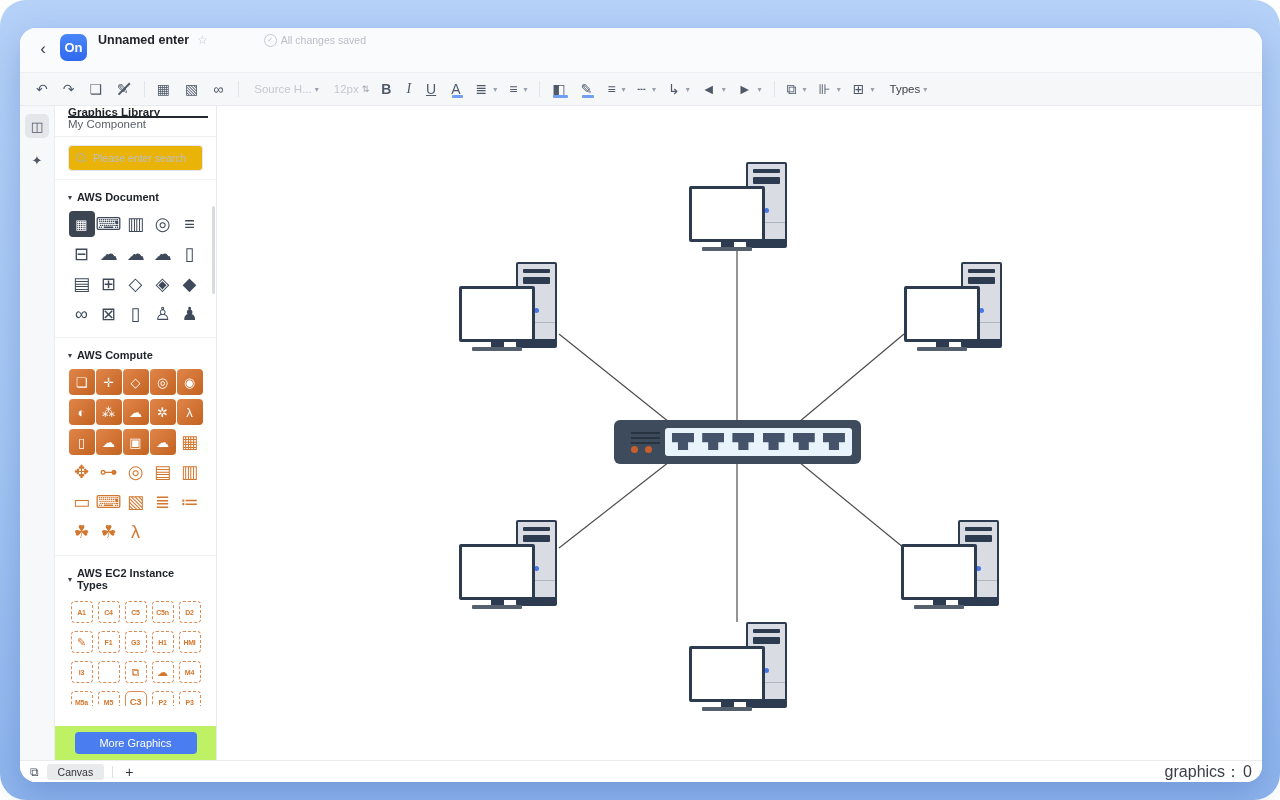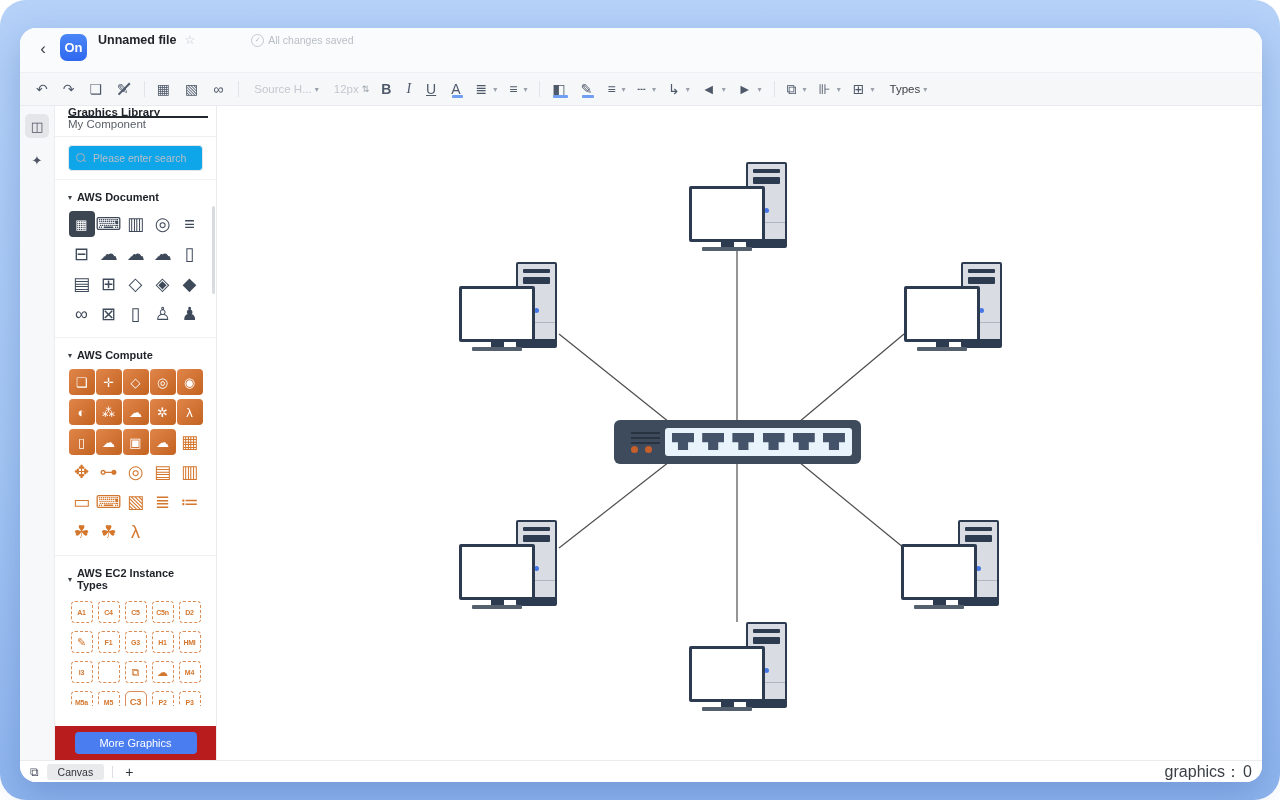--- a/index.html
+++ b/index.html
@@ -42,21 +42,21 @@
   .rail{width:34px;background:#f7f8f9;border-right:1px solid #ebedf0;display:flex;flex-direction:column;align-items:center;padding-top:8px;gap:10px;}
   .rail-btn{width:24px;height:24px;border-radius:5px;display:flex;align-items:center;justify-content:center;font-size:13px;color:#4e5563;cursor:pointer;}
   .rail-btn.active{background:#e4e6ea;}
 
   .panel{width:161px;background:#ffffff;border-right:1px solid #e8eaed;position:relative;}
   .tabs{display:flex;border-bottom:1px solid #eef0f2;height:30px;flex-direction:column;}
   .tab{flex:0 0 auto;padding:0 8px 0 13px;font-size:11.5px;color:#5a6069;display:flex;align-items:center;position:relative;cursor:pointer;white-space:nowrap;}
   .tab.active{color:#1f2329;font-weight:bold;}
   .tab.active::after{content:"";position:absolute;left:13px;right:8px;bottom:0;height:2px;background:#23272e;}
   .searchwrap{padding:8px 13px;border-bottom:1px solid #f0f2f4;}
-  .searchbox{height:24px;border:1px solid #e3e6ea;border-radius:4px;background:#0ea5e9;display:flex;align-items:center;padding:0 7px;gap:5px;}
+  .searchbox{height:24px;border:1px solid #e3e6ea;border-radius:4px;background:#eab308;display:flex;align-items:center;padding:0 7px;gap:5px;}
   .mag{position:relative;width:10px;height:10px;flex:0 0 auto;}
   .mag::before{content:"";position:absolute;left:0;top:0;width:7px;height:7px;border:1.3px solid #aab0ba;border-radius:50%;}
   .mag::after{content:"";position:absolute;left:7px;top:7px;width:3px;height:1.3px;background:#aab0ba;transform:rotate(45deg);}
   .searchbox input{border:0;outline:0;width:100%;font-size:10.5px;color:#444;background:transparent;}
   .searchbox input::placeholder{color:#b9bfc8;}
   .sections{padding:0 13px;height:526px;overflow:hidden;}
   .sec-h{display:flex;align-items:center;gap:5px;margin-top:11px;cursor:pointer;}
   .sec-h .car{font-size:8px;color:#3a3f45;}
   .sec-h .st{font-size:11px;font-weight:bold;color:#1f2329;}
   .grid{display:grid;grid-template-columns:repeat(5,1fr);row-gap:2px;margin:7px 0 9px;}
@@ -68,21 +68,21 @@
   .ic.plain{color:#3e4a5a;font-size:18px;}
   .ic.fill{background:linear-gradient(135deg,#e0854a,#c36320);border-radius:4px;color:#fff;font-size:13px;}
   .ic.line{color:#d4772e;font-size:18px;}
   .ic.chip{width:20px;height:20px;border:1px dashed #dc8c55;border-radius:4px;color:#d4772e;background:#fff;}
   .ic.chip .cl{font-size:7px;font-weight:bold;letter-spacing:-.2px;}
   .ic.chip.big{border-style:solid;border-radius:5px;}
   .ic.chip.big .cl{font-size:9.5px;}
   .ic.chip.icon .cg{font-size:11px;}
   .sec-div{height:1px;background:#eef0f2;margin:0 -13px;}
   .scrollthumb{position:absolute;right:1px;top:100px;width:3px;height:88px;border-radius:2px;background:#d8dbdf;}
-  .morewrap{position:absolute;left:0;right:0;bottom:0;height:34px;background:#b91c1c;display:flex;align-items:center;justify-content:center;}
+  .morewrap{position:absolute;left:0;right:0;bottom:0;height:34px;background:#bef264;display:flex;align-items:center;justify-content:center;}
   .morebtn{width:122px;height:22px;background:#4a7df0;border:0;border-radius:4px;color:#fff;font-size:11px;cursor:pointer;}
 
   
   .canvas{position:relative;flex:1;background:#ffffff;overflow:hidden;}
   .wires{position:absolute;left:0;top:0;z-index:0;}
   .pc{position:absolute;width:100px;height:88px;z-index:1;}
   .tower{position:absolute;left:57px;top:0;width:37px;height:82px;background:#d9dde3;border:2px solid #2d3b50;border-radius:2px;}
   .slot{position:absolute;left:5px;right:5px;background:#2d3b50;border-radius:1px;}
   .s1{top:5px;height:4px;}
   .s2{top:13px;height:7px;}
@@ -110,21 +110,21 @@
 <body>
 
 <div class="frame"></div>
 
 <div class="window">
 
   <div class="hdr">
     <div class="back">‹</div>
     <div class="logo">On</div>
     <div class="titlerow">
-      <span class="doc-title">Unnamed file</span>
+      <span class="doc-title">Unnamed enter</span>
       <span class="star">☆</span>
       <span class="saved">
         <span class="ck">✓</span>
         <span>All changes saved</span>
       </span>
     </div>
   </div>
 
   <div class="tbar">
 

